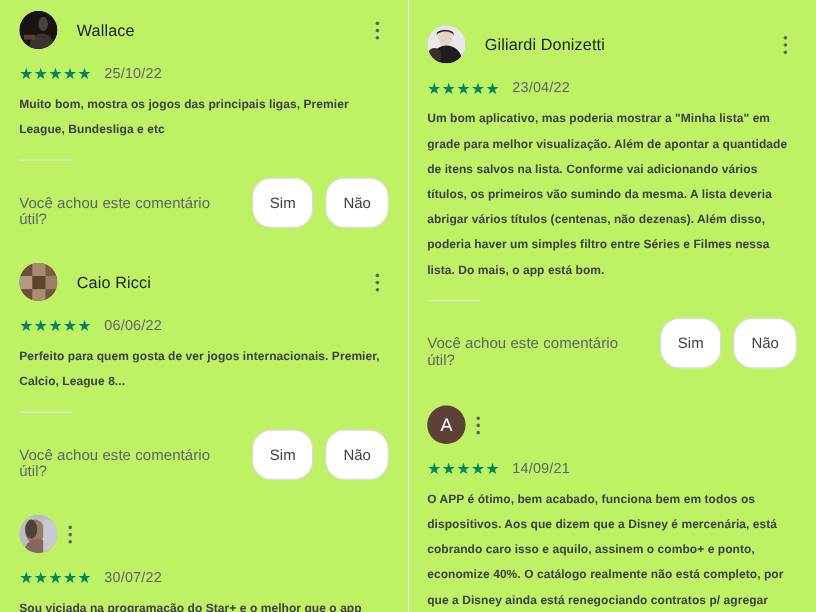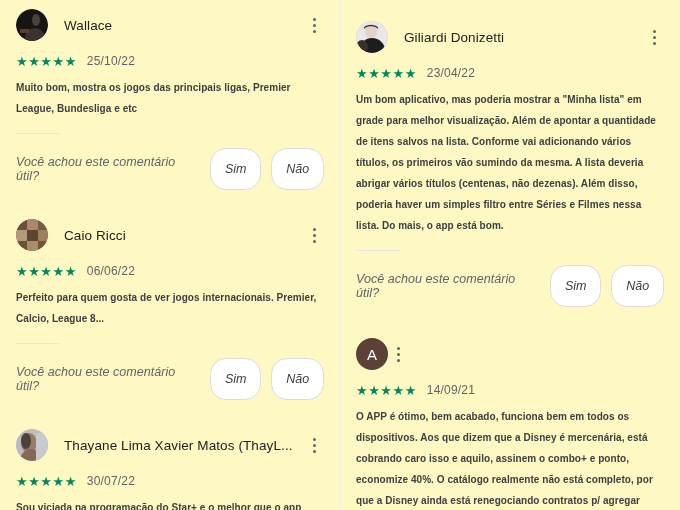--- a/index.html
+++ b/index.html
@@ -12,21 +12,21 @@
     background: #ffffff;
     font-family: "Liberation Sans", sans-serif;
     color: #202124;
     overflow: hidden;
   }
   .reviews-page {
     width: 680px;
     height: 510px;
     display: flex;
     position: relative;
-    background: #fef9c3;
+    background: #bef264;
   }
   .column {
     width: 340px;
     box-sizing: border-box;
     padding: 0 16px;
     position: relative;
     overflow: hidden;
   }
   .column-left { padding-top: 0px; }
   .column-right { padding-top: 16px; }
@@ -138,23 +138,22 @@
   .short-divider {
     width: 44px;
     height: 1px;
     background: #e4e4e4;
     margin-top: 14px;
     margin-bottom: 0px;
   }
 
   .helpful-row {
     display: flex;
-    align-items: center;
+    align-items: flex-end;
     margin-top: 14px;
-    font-style: italic;
   }
   .helpful-label {
     font-size: 12.5px;
     color: #5f6368;
     flex: 1 1 auto;
     letter-spacing: 0.05px;
   }
   .pill {
     border: 1px solid #dadce0;
     border-radius: 16px;
@@ -286,21 +285,20 @@
               </defs>
             <g clip-path="url(#c3)">
               <rect width="32" height="32" fill="#b9bcc0"></rect>
               <ellipse cx="13" cy="14" rx="8" ry="10" fill="#9a7d68"></ellipse>
               <ellipse cx="10" cy="12" rx="5" ry="8" fill="#4e4136"></ellipse>
               <path d="M4 32 C5 23 10 20 15 20 C21 20 26 25 27 32 Z" fill="#85685a"></path>
               <rect x="20" y="4" width="12" height="28" fill="#c7cace"></rect>
             </g>
           </svg>
         </div>
-        <div class="reviewer-name">Thayane Lima Xavier Matos (ThayL...</div>
         <div class="overflow-menu">
           <span></span>
           <span></span>
           <span></span>
         </div>
       </div>
       <div class="rating-row">
         <div class="stars">
           <span>★</span>
           <span>★</span>

